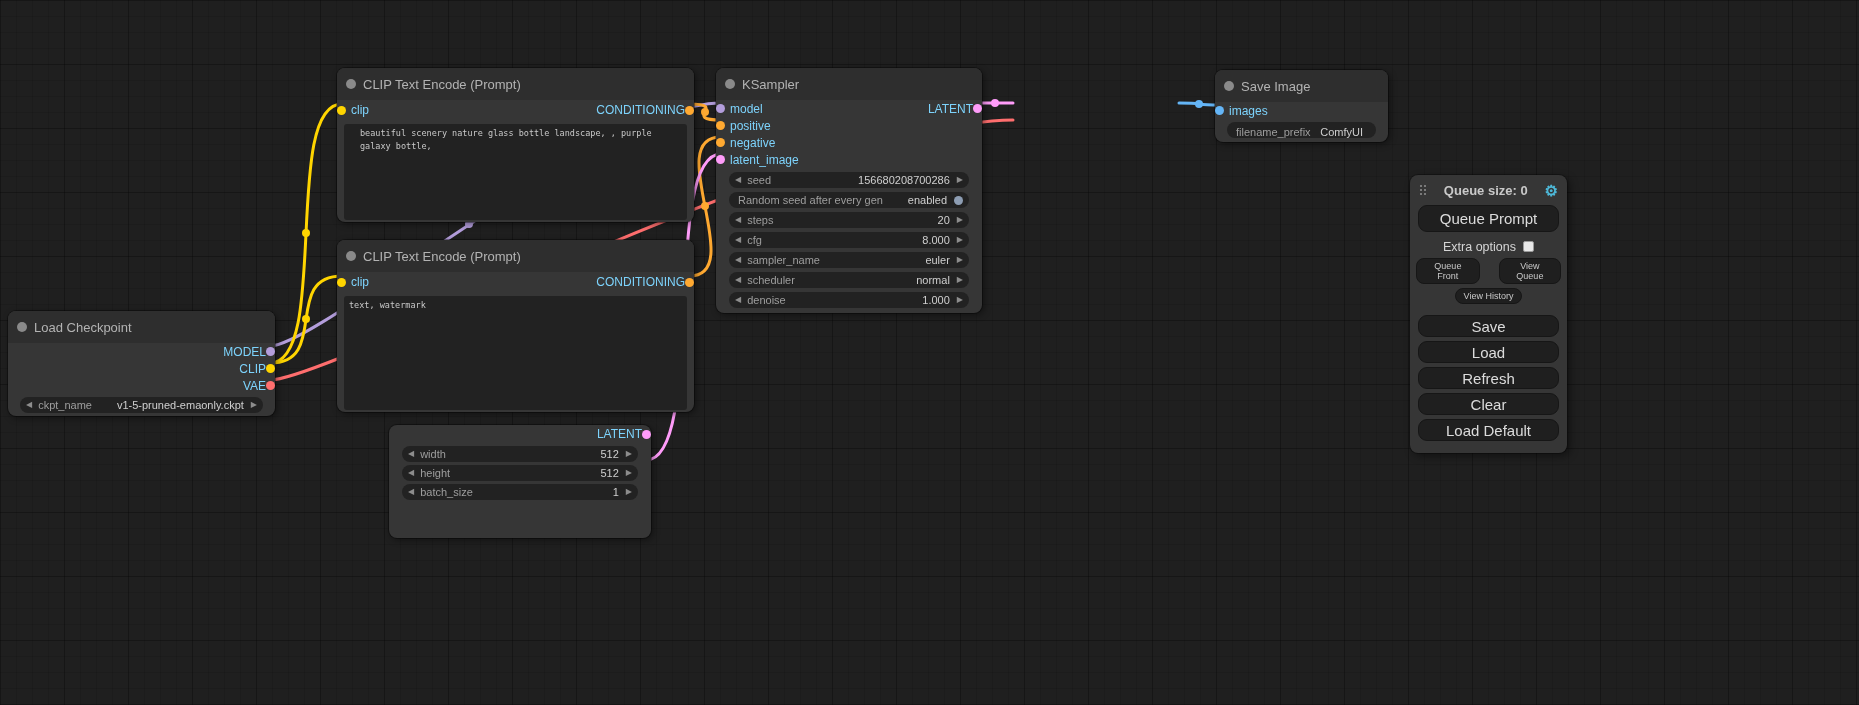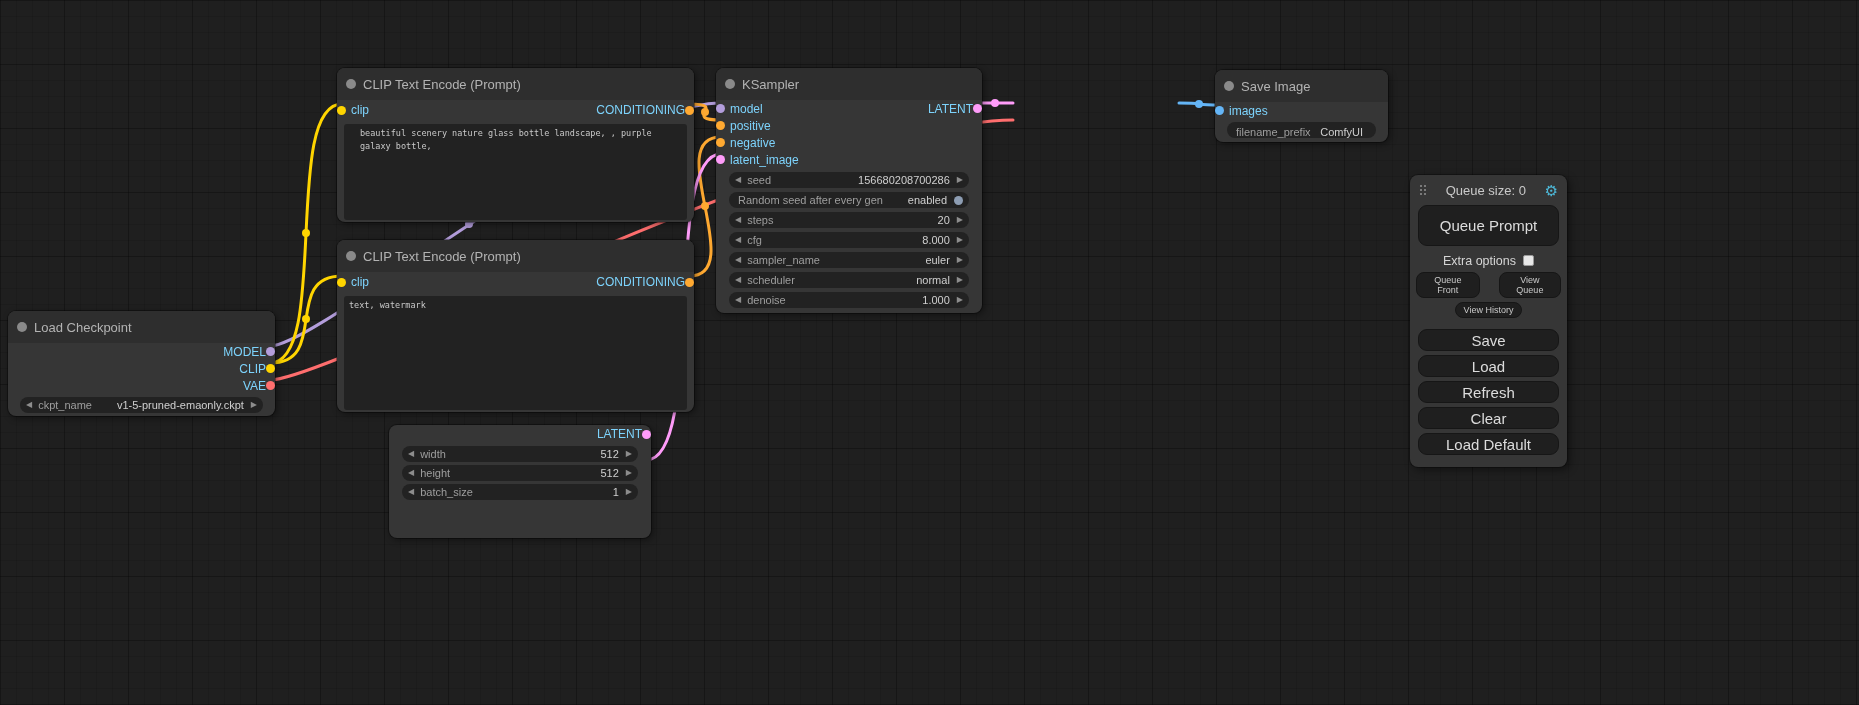--- a/index.html
+++ b/index.html
@@ -75,33 +75,33 @@
   .n-save     { left:1215px; top:70px;  width:173px; height:72px; }
   .n-save .widget { margin:3px 12px 16px;align-items:flex-end; }
 
   
   .menu {
     position:absolute; z-index:3; left:1410px; top:175px; width:157px;
     background:#363636; border-radius:8px; padding:5px 6px 10px;
     box-shadow:0 0 0 1px rgba(0,0,0,.3), 3px 3px 8px rgba(0,0,0,.45);
     display:flex; flex-direction:column;
   }
-  .menu-header { display:flex; align-items:center; height:20px; margin-bottom:3px; padding:0 3px; }
+  .menu-header { display:flex; align-items:center; height:20px; margin-bottom:3px; padding:0 3px;font-weight:bold; }
   .drag-handle {
     width:8px; height:12px; display:inline-block; cursor:grab;
     background-image:radial-gradient(circle, #7a7a7a 1px, transparent 1.3px);
     background-size:4px 4px;
   }
   .queue-size { flex:1; text-align:center; color:#c9c9c9; font-size:13px; }
   .gear-icon { color:#4db8d8; font-size:15px; line-height:1; cursor:pointer; }
   .btn {
     background:#1f1f1f; border:1px solid #161616; color:#dcdcdc; border-radius:9px;
     font-family:inherit; cursor:pointer; display:block; width:auto;
   }
-  .btn-queue  { height:41px; font-size:15px; margin:2px 2px 5px; }
+  .btn-queue  { height:27px; font-size:15px; margin:2px 2px 5px; }
   .btn-action { height:22px; font-size:15px; margin:2px 2px; }
   .btn-action.first { margin-top:9px; }
   .extra-row { display:flex; align-items:center; justify-content:center; gap:7px; height:19px; color:#d6d6d6; font-size:12.5px; }
   .checkbox { width:11px; height:11px; background:#e8e8e8; border:1px solid #9a9a9a; border-radius:2px; cursor:pointer; }
   .srow { display:flex; justify-content:center; gap:19px; margin:2px 0; }
   .btn-sm {
     background:#1f1f1f; border:1px solid #161616; color:#c9c9c9;
     border-radius:8px; font-size:9px; padding:2px 8px; font-family:inherit; cursor:pointer;
   }
 </style>

